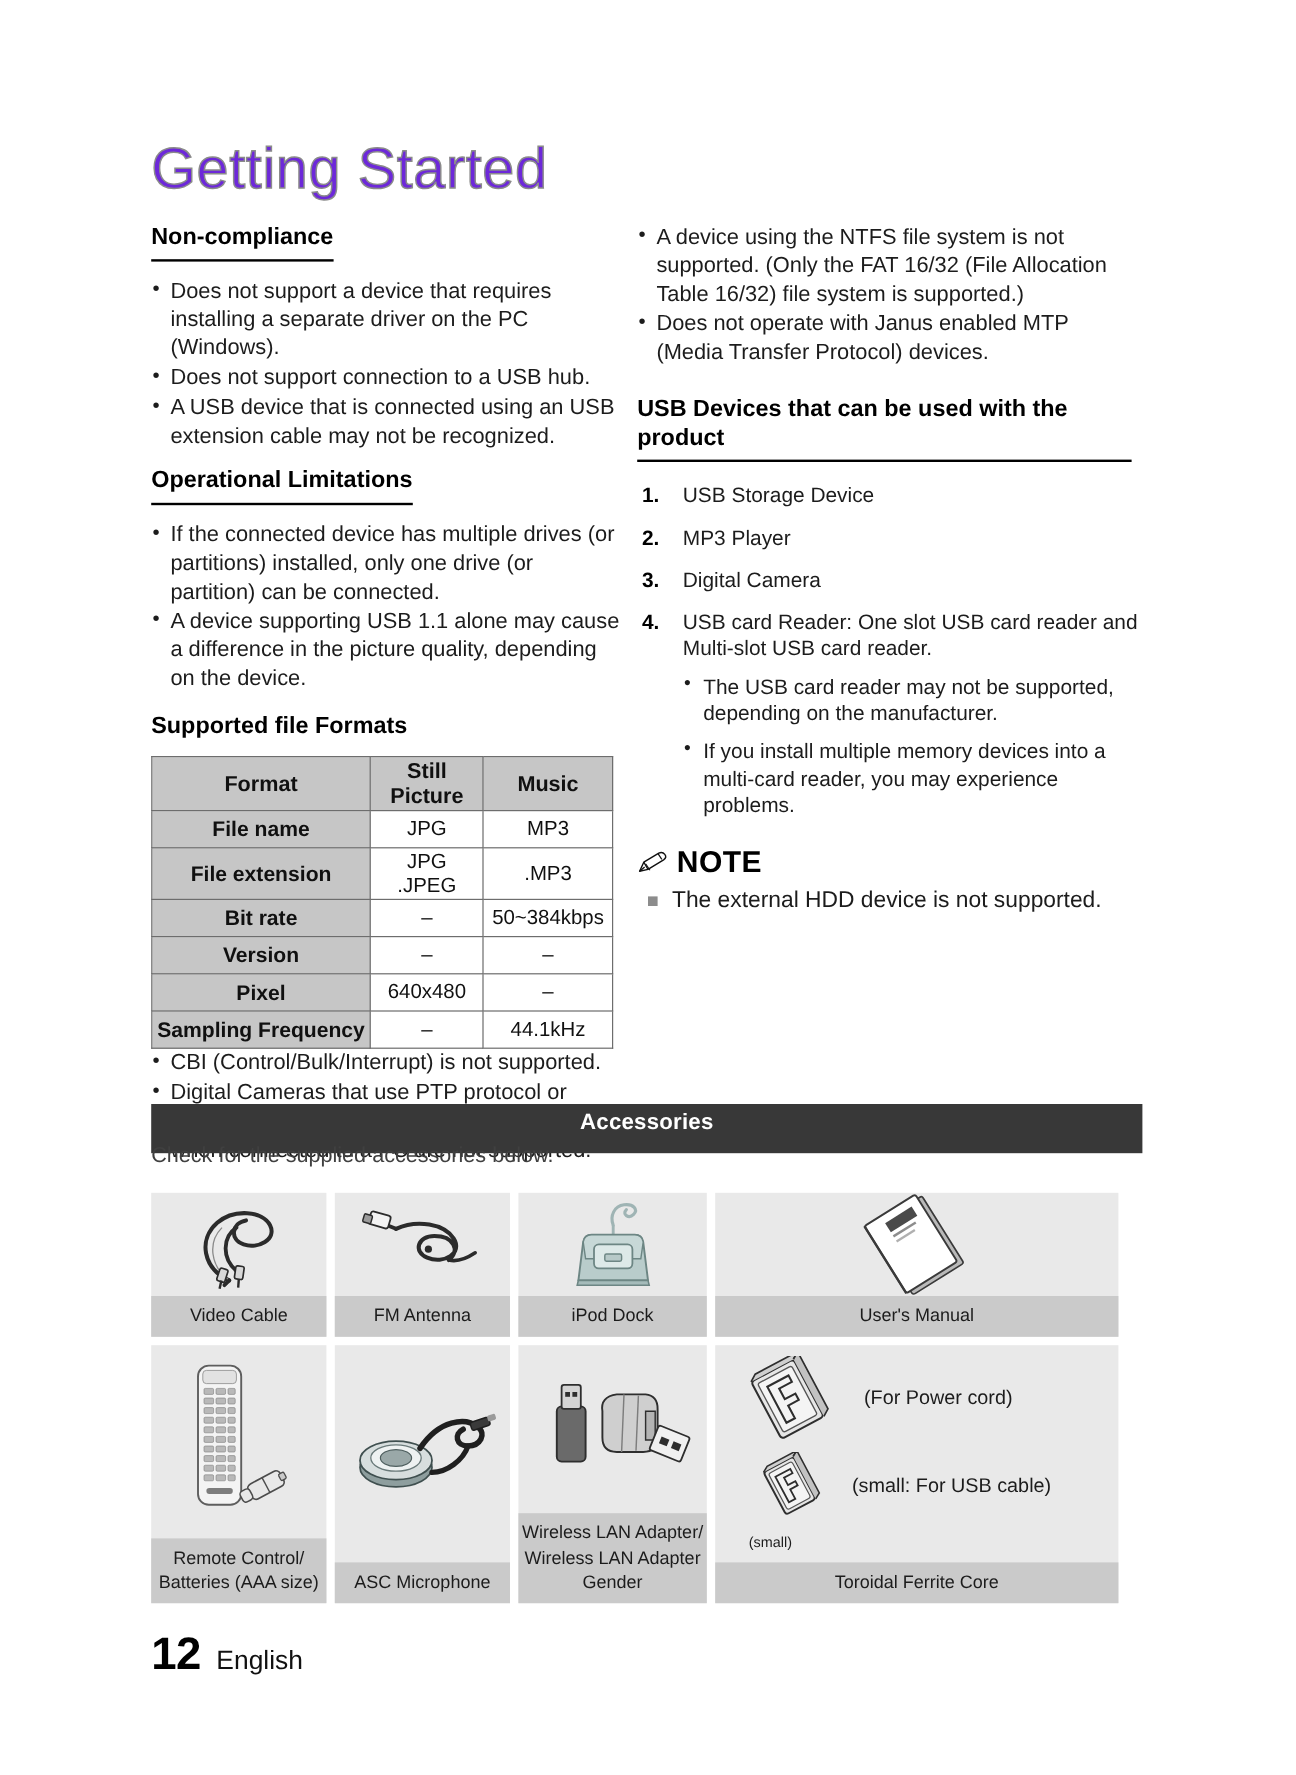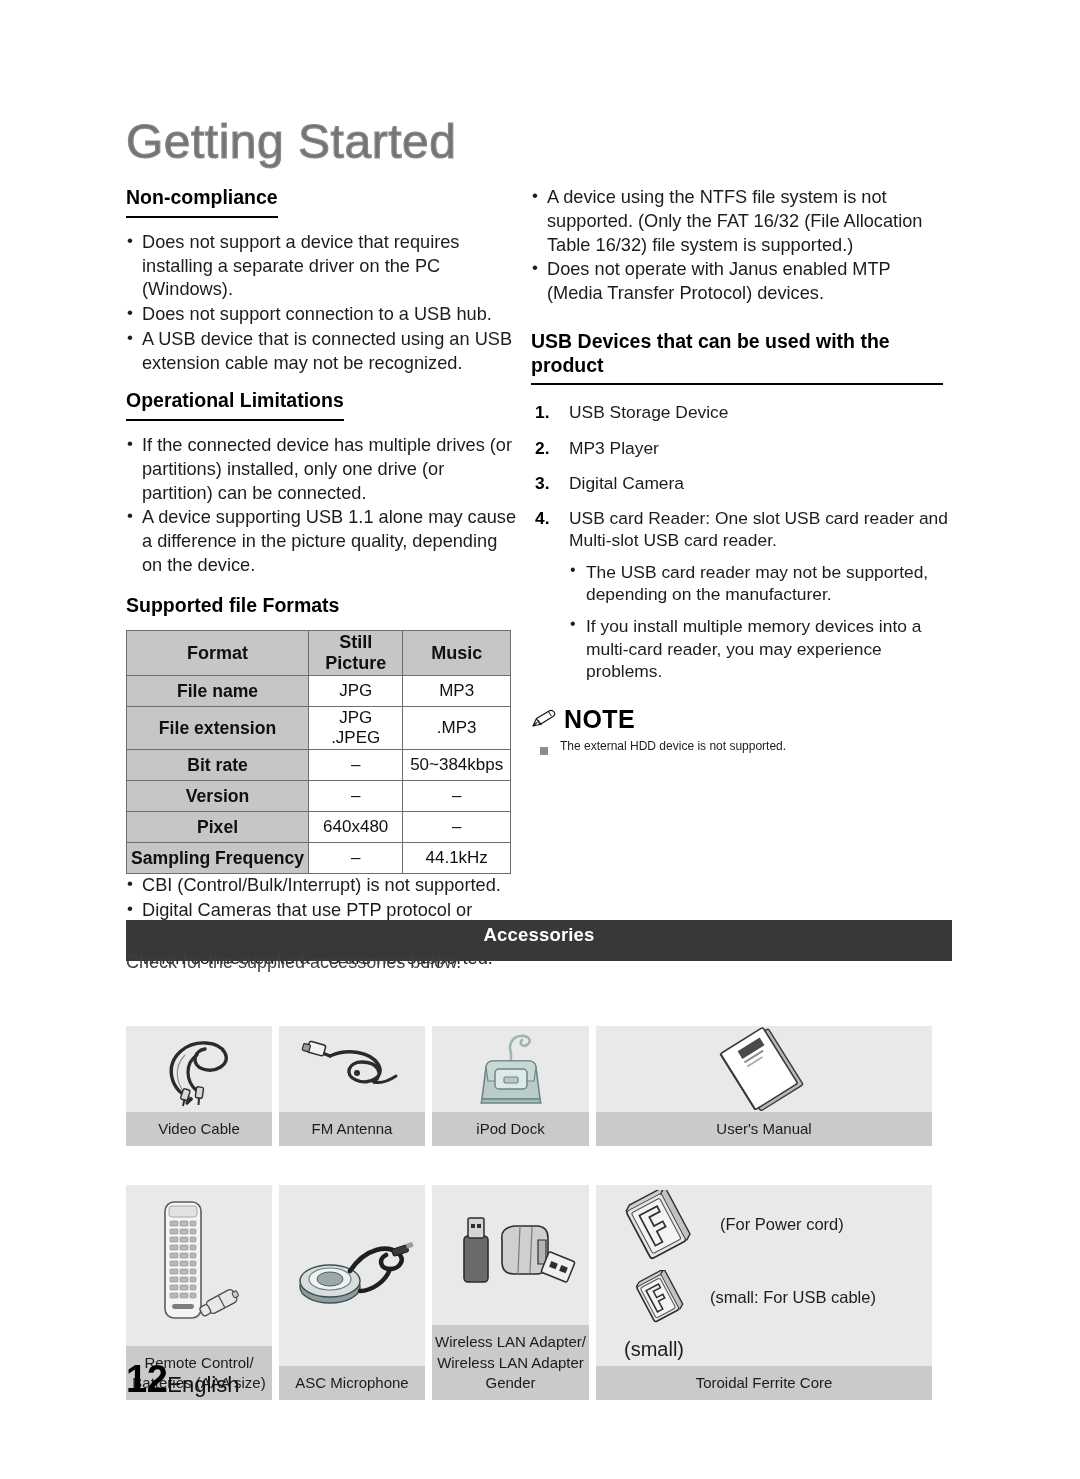--- a/index.html
+++ b/index.html
@@ -9,21 +9,21 @@
     color:#1a1a1a;
     position:relative;
     overflow:hidden;
   }
   .page{position:absolute;left:0;top:0;width:1080px;height:1479px;}
 
   
   .chapter-title{
     position:absolute;left:126px;top:118px;
     font-size:48px;letter-spacing:.5px;
-    color:#737373;
+    color:#6d28d9;
     -webkit-text-stroke:1.2px #8b8b8b;
     font-weight:400;
     line-height:1;
   }
 
   
   .col-left{position:absolute;left:126px;top:186px;width:392px;}
   .col-right{position:absolute;left:531px;top:186px;width:420px;}
 
   h3.sec-head{
@@ -62,21 +62,21 @@
     font-size:17.4px;line-height:1.30;margin-bottom:9px;
   }
   ul.sub-bullets li:before{content:"\2022";position:absolute;left:1px;top:-1px;font-size:16px;}
 
   
   .note-block{margin-top:22px;}
   .note-head{display:flex;align-items:center;gap:7px;margin-bottom:5px;}
   .note-head .note-label{font-size:25px;font-weight:bold;letter-spacing:.4px;color:#000;}
   ul.note-items{list-style:none;margin:0;padding:0;}
   ul.note-items li{
-    position:relative;padding-left:29px;font-size:12px;line-height:1.3;color:#1c1c1c;
+    position:relative;padding-left:29px;font-size:19px;line-height:1.3;color:#1c1c1c;
   }
   ul.note-items li:before{
     content:"";position:absolute;left:9px;top:8px;width:8px;height:8px;background:#8c8c8c;
   }
 
   
   .fmt-table{
     border-collapse:collapse;margin-top:9px;width:385px;
     border:1.6px solid #6d6d6d;
   }
@@ -105,21 +105,21 @@
     display:block;text-align:center;color:#fff;font-weight:bold;font-size:18.5px;
     line-height:30px;letter-spacing:.2px;
   }
   .acc-sub{
     position:absolute;left:126px;top:952px;font-size:18px;color:#404040;text-align:center;
   }
 
   
   .acc-grid{position:absolute;left:126px;top:994px;width:826px;}
   .acc-row{display:flex;gap:7px;margin-bottom:7px;}
-  .acc-cell{background:#e9e9e9;display:flex;flex-direction:column;margin-top:32px;}
+  .acc-cell{background:#e9e9e9;display:flex;flex-direction:column;}
   .acc-cell .art{flex:1;display:flex;align-items:center;justify-content:center;}
   .acc-cell .cap{
     background:#cacaca;text-align:center;
     font-size:15px;color:#1c1c1c;line-height:1.35;
     padding:7px 3px;
   }
   .acc-cell .cap .l2{display:block;}
   .r1 .acc-cell{height:120px;}
   .r2 .acc-cell{height:215px;}
   .w1{width:146px;}
@@ -128,24 +128,24 @@
   .w4{width:336px;}
 
   
   .ferrite-wrap{
     width:100%;height:100%;position:relative;
     display:flex;flex-direction:column;justify-content:center;
     padding-left:24px;box-sizing:border-box;
   }
   .ferrite-row{display:flex;align-items:center;gap:24px;margin-bottom:10px;}
   .ferrite-row .lbl{font-size:16.5px;color:#1c1c1c;}
-  .ferrite-small-note{font-size:20px;color:#1c1c1c;margin-left:4px;margin-top:2px;}
-
-  
-  .footer{position:absolute;left:126px;top:1358px;display:flex;align-items:baseline;}
+  .ferrite-small-note{font-size:12px;color:#1c1c1c;margin-left:4px;margin-top:2px;}
+
+  
+  .footer{position:absolute;left:126px;top:1358px;display:flex;align-items:baseline;gap:13px;}
   .footer .pg{font-size:38px;font-weight:bold;color:#000;letter-spacing:-.5px;}
   .footer .lang{font-size:22px;color:#111;}
 
   svg{display:block;}
 </style>
 </head>
 <body>
 
 <div class="page">
 

